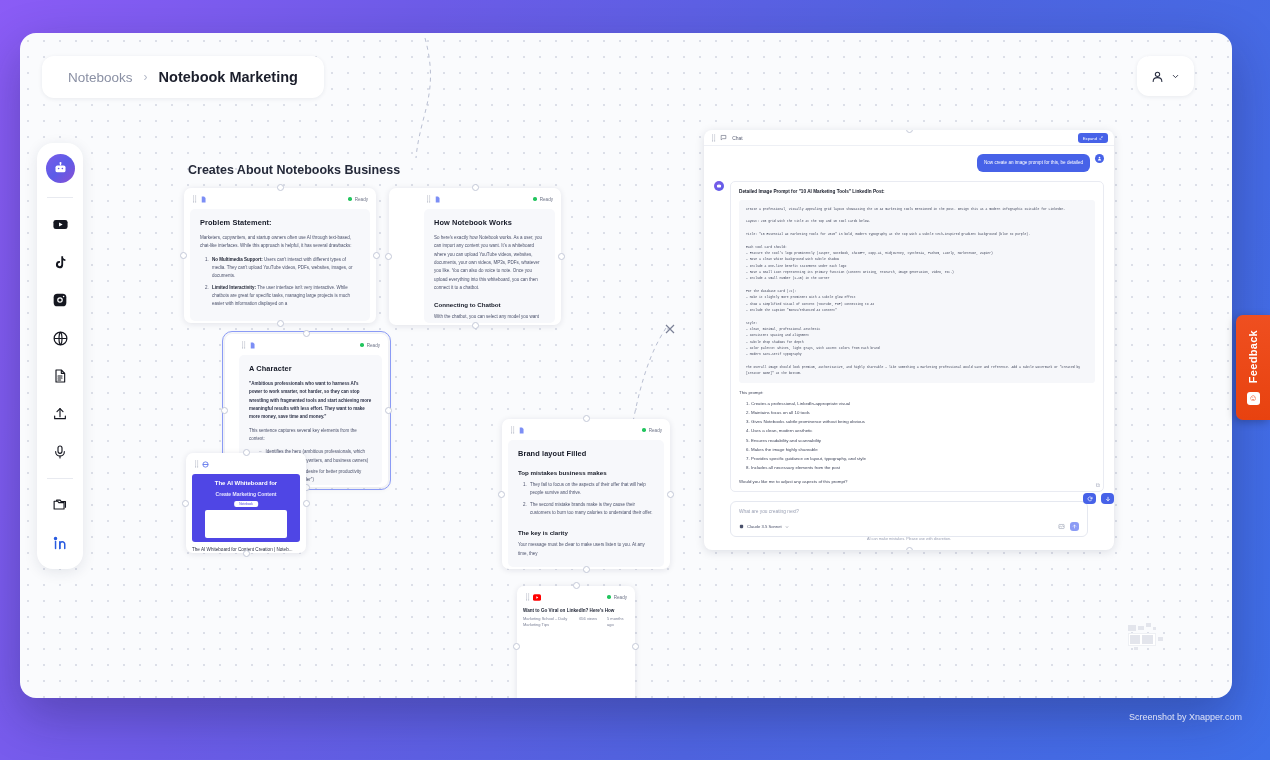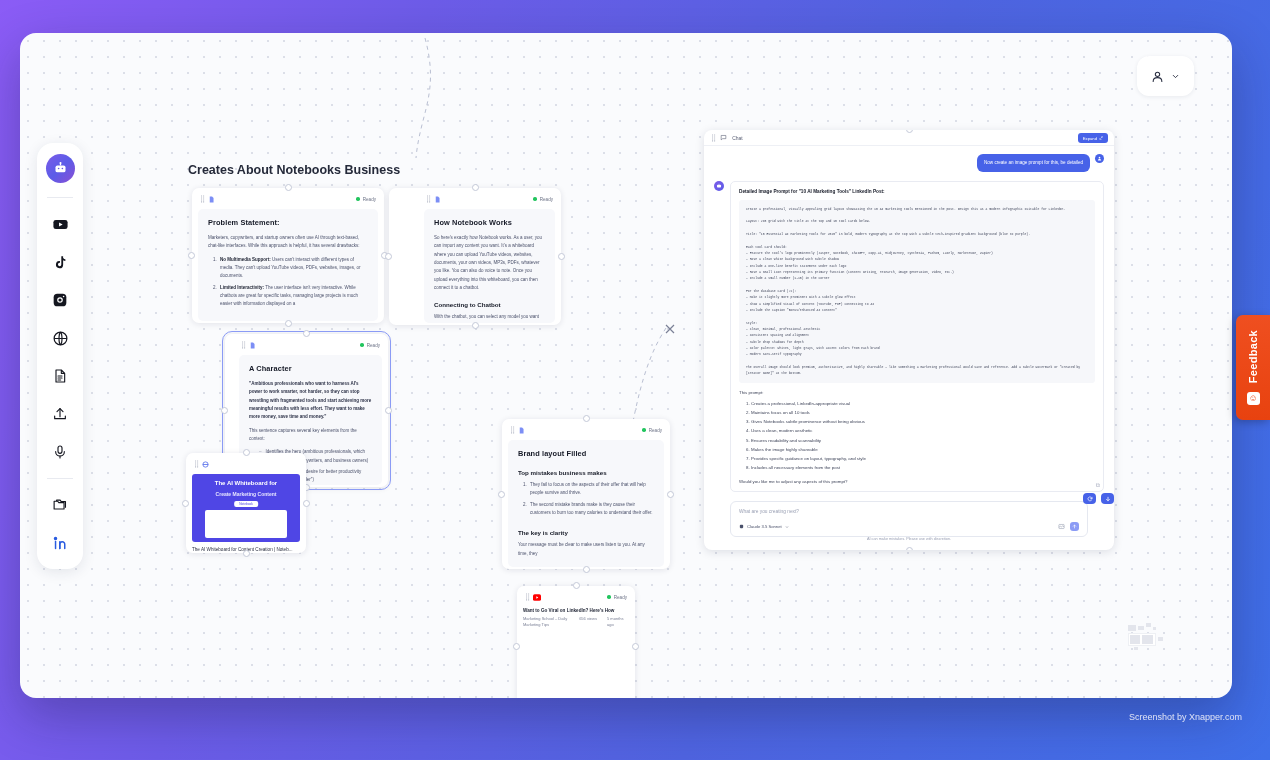--- a/index.html
+++ b/index.html
@@ -222,20 +222,25 @@
 
 <div id="app-window">
   <div id="canvas-dots"></div>
 
   <svg id="connectors" viewBox="0 0 1212 665">
     <path d="M405 5 C 420 60, 400 80, 396 125" stroke="#b9bfd2" stroke-width="1" fill="none" stroke-dasharray="4 4"></path>
     <path d="M646 295 C 630 320, 610 360, 596 520" stroke="#b9bfd2" stroke-width="1" fill="none" stroke-dasharray="4 4"></path>
     <path d="M646 292 l8 8 M654 292 l-8 8" stroke="#7b8096" stroke-width="1.2"></path>
   </svg>
 
+  <div id="breadcrumb">
+    <span class="bc-root">Notebooks</span>
+    <span class="bc-sep">›</span>
+    <span class="bc-cur">Notebook Marketing</span>
+  </div>
 
   <div id="user-menu">
     <svg width="13" height="13" viewBox="0 0 24 24" fill="none" stroke="#2b3043" stroke-width="2" stroke-linecap="round">
       <circle cx="12" cy="8" r="4"></circle>
         <path d="M4 21c0-4.4 3.6-7 8-7s8 2.6 8 7"></path>
     </svg>
     <svg width="9" height="9" viewBox="0 0 24 24" fill="none" stroke="#2b3043" stroke-width="2.4" stroke-linecap="round">
       <path d="M6 9l6 6 6-6"></path>
     </svg>
   </div>
@@ -310,21 +315,21 @@
         <path d="M5 9v10"></path>
           <circle cx="5" cy="5" r="1.4" fill="#2a5ce0"></circle>
         <path d="M11 19v-6a3.5 3.5 0 0 1 7 0v6"></path>
           <path d="M11 9.5V19"></path>
       </svg>
     </div>
   </div>
 
   <div id="board-title">Creates About Notebooks Business</div>
 
-  <div class="node" style="left:172px; top:155px; width:192px; height:135px;">
+  <div class="node" style="left:164px; top:155px; width:192px; height:135px;">
     <div class="anchor a-t"></div>
     <div class="anchor a-b"></div>
     <div class="anchor a-l"></div>
     <div class="anchor a-r"></div>
     <div class="node-head">
       <div class="node-head-left">
         <span class="grip">⣿</span>
         <svg width="7" height="7" viewBox="0 0 24 24" fill="#7c8ef5">
             <path d="M6 2h8l5 5v15H6z"></path>
           </svg>

